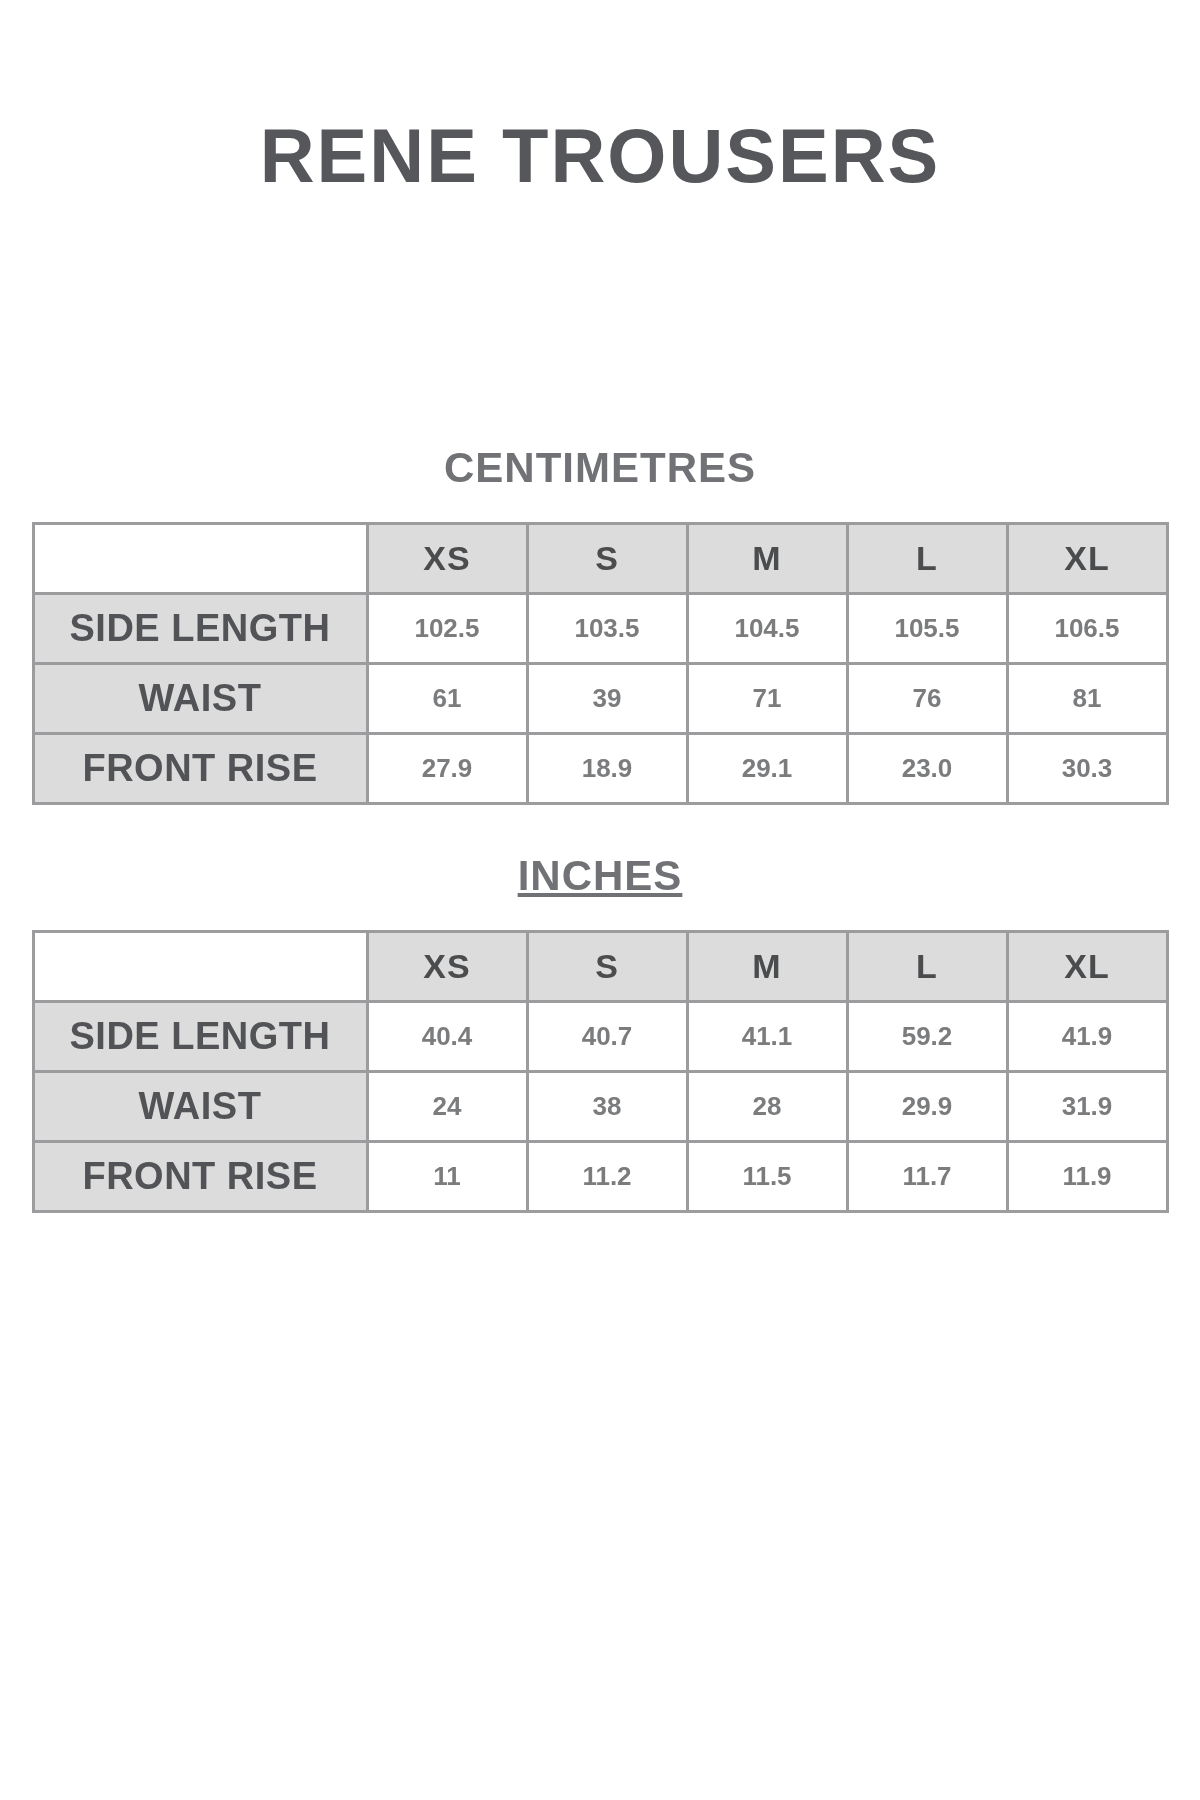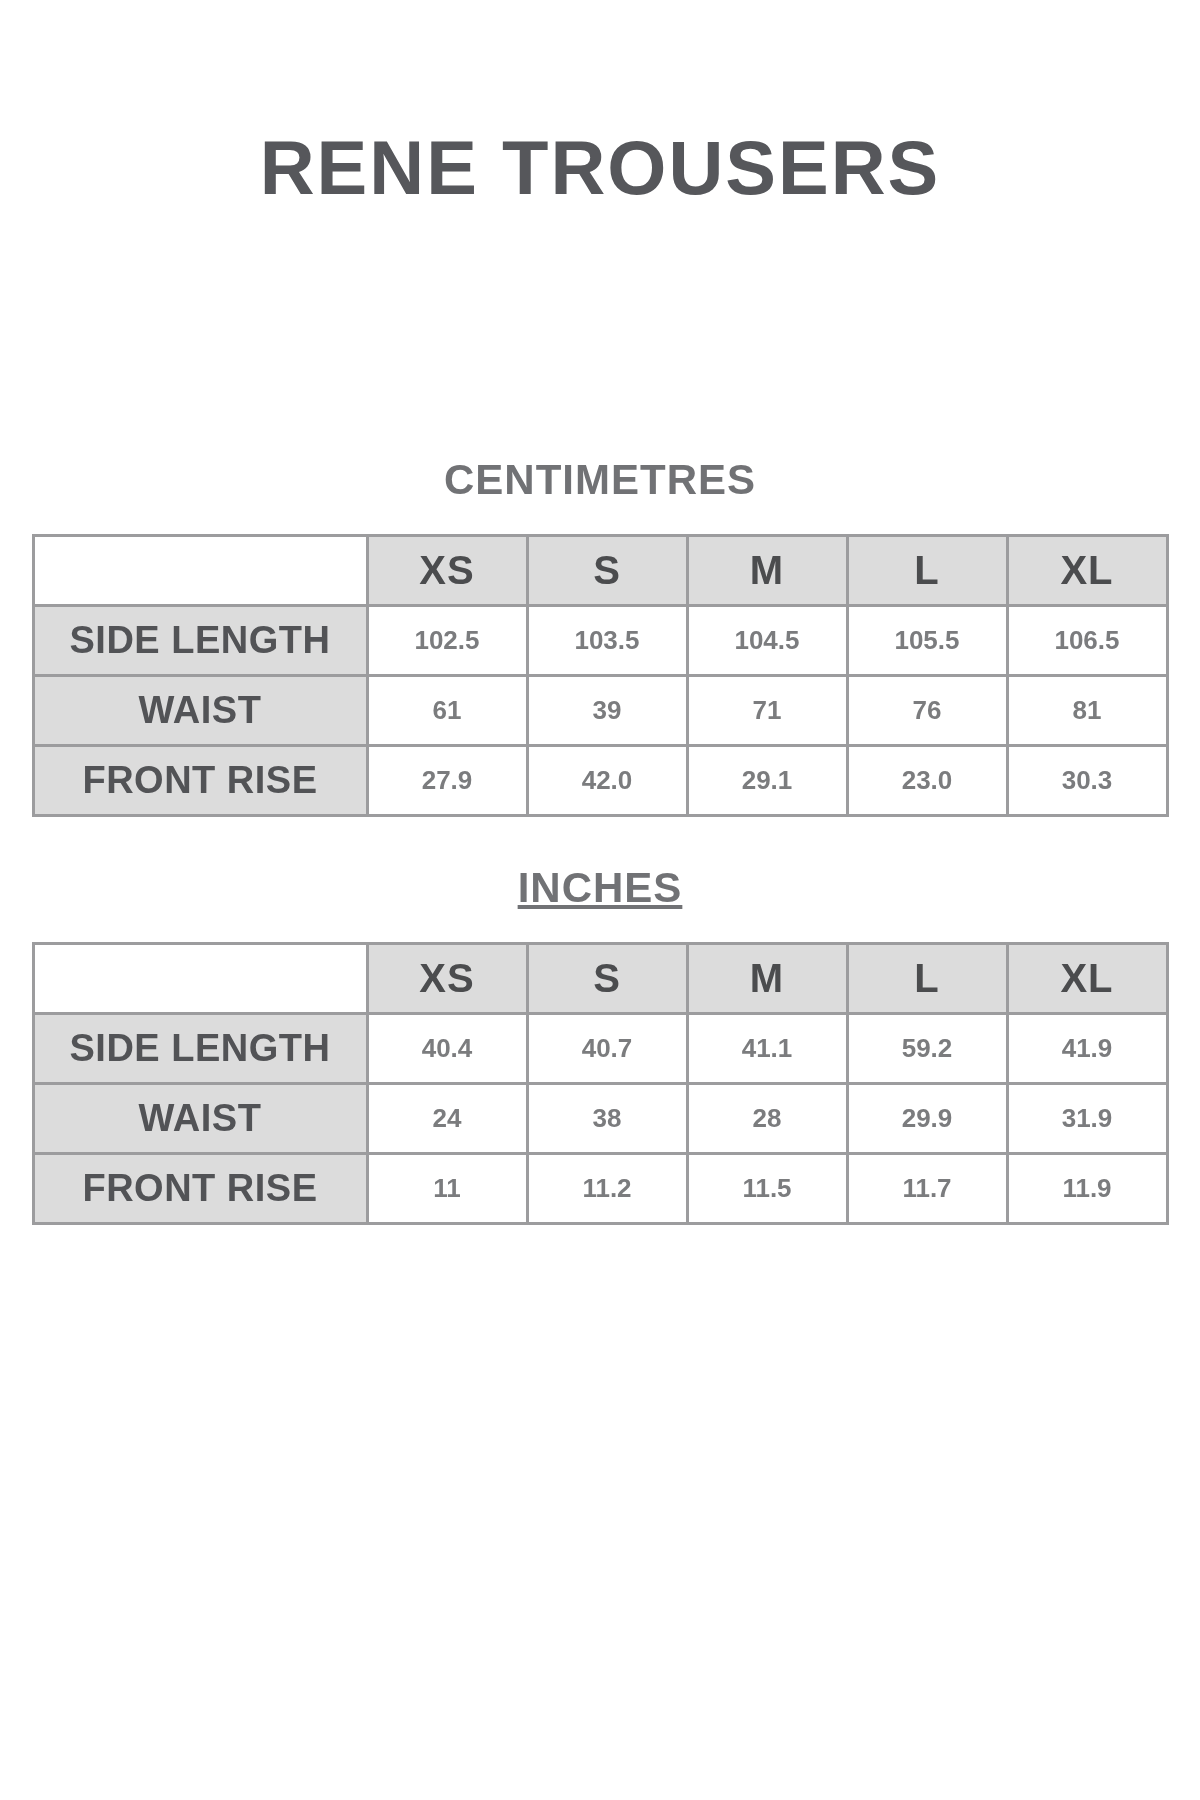--- a/index.html
+++ b/index.html
@@ -7,21 +7,21 @@
     padding: 0;
     background: #ffffff;
   }
   body {
     width: 1200px;
     height: 1800px;
     font-family: "Liberation Sans", sans-serif;
     -webkit-font-smoothing: antialiased;
   }
   .page-title {
-    margin: 12px;
+    margin: 0;
     padding-top: 118px;
     text-align: center;
     font-size: 76px;
     line-height: 1;
     font-weight: 800;
     letter-spacing: 2px;
     color: #56575b;
   }
   .section-heading {
     margin: 0;
@@ -49,21 +49,21 @@
     padding: 0;
     text-align: center;
     vertical-align: middle;
     box-sizing: border-box;
   }
   th.corner-cell {
     background: #ffffff;
   }
   th.size-header {
     background: #dcdcdc;
-    font-size: 40px;
+    font-size: 34px;
     font-weight: 800;
     color: #4b4c4e;
     letter-spacing: 1px;
   }
   td.row-label {
     background: #dcdcdc;
     font-size: 38px;
     font-weight: 800;
     color: #525356;
     letter-spacing: 0.5px;
@@ -114,21 +114,21 @@
       <td class="row-label">WAIST</td>
       <td class="value-cell">61</td>
       <td class="value-cell">39</td>
       <td class="value-cell">71</td>
       <td class="value-cell">76</td>
       <td class="value-cell">81</td>
     </tr>
     <tr>
       <td class="row-label">FRONT RISE</td>
       <td class="value-cell">27.9</td>
-      <td class="value-cell">42.0</td>
+      <td class="value-cell">18.9</td>
       <td class="value-cell">29.1</td>
       <td class="value-cell">23.0</td>
       <td class="value-cell">30.3</td>
     </tr>
   </tbody>
 </table>
 
 <h2 class="section-heading heading-in">INCHES</h2>
 
 <table class="size-table">

